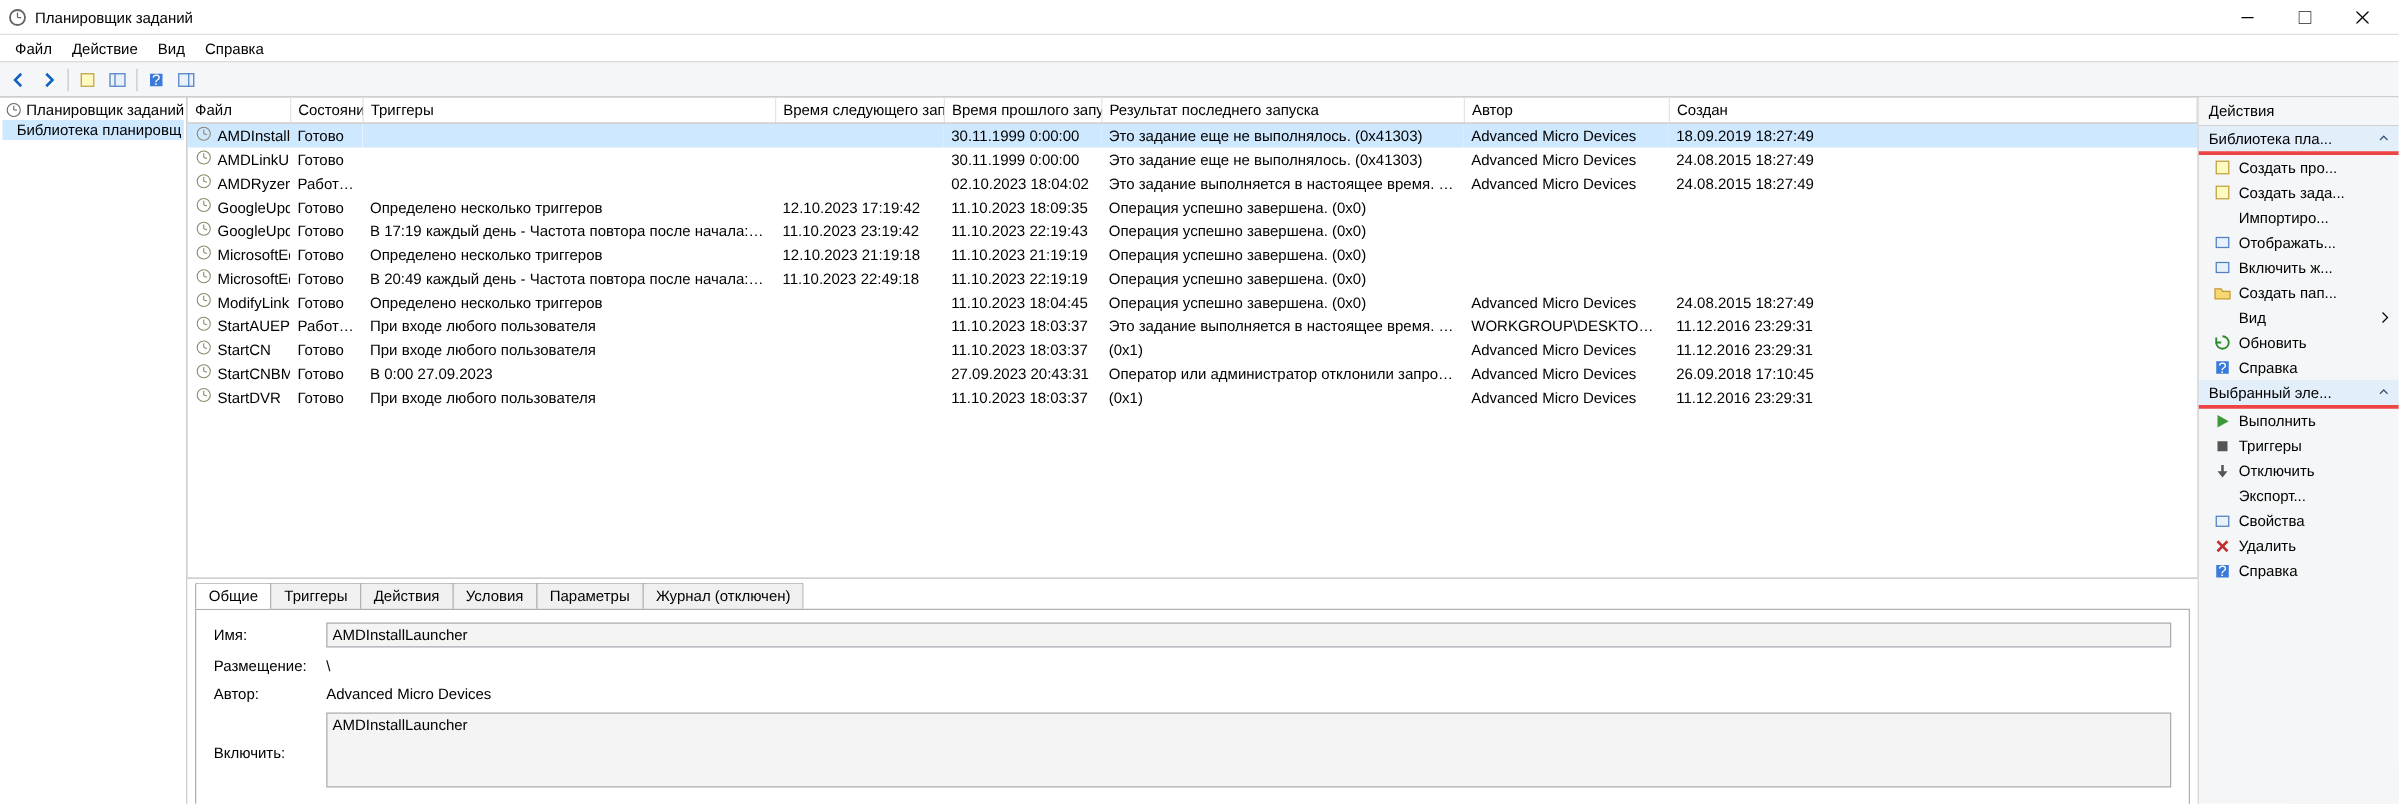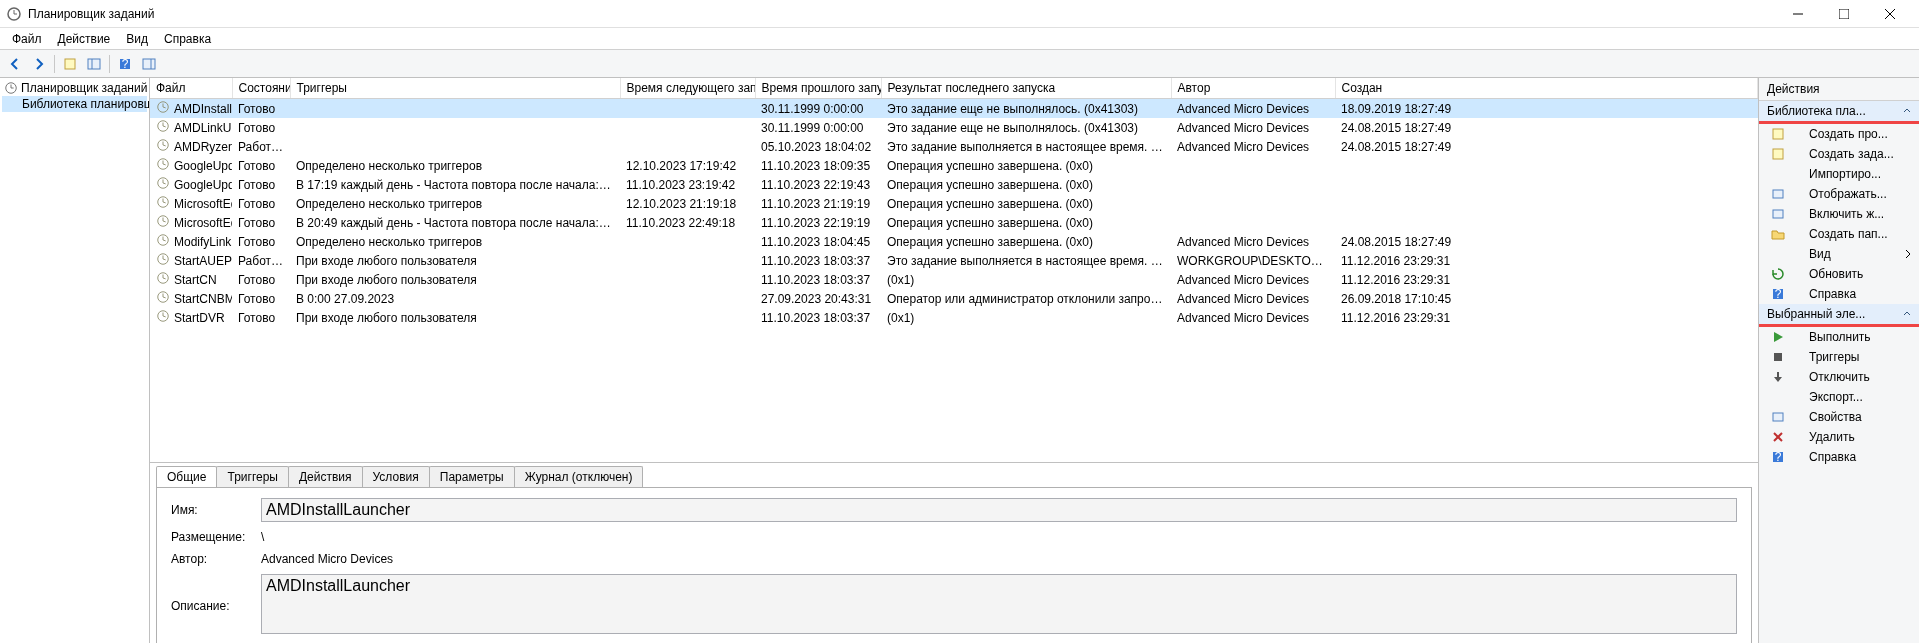--- a/index.html
+++ b/index.html
@@ -11,44 +11,44 @@
 .winbtn { width: 46px; height: 28px; display: flex; align-items: center; justify-content: center; }
 .menubar { height: 22px; display: flex; align-items: center; padding: 0 4px; background: #fff; border-bottom: 1px solid #d0d0d0; }
 .menuitem { padding: 2px 8px; }
 .toolbar { height: 28px; display: flex; align-items: center; padding: 0 4px; gap: 2px; background: #f5f6f7; border-bottom: 1px solid #c0c0c0; }
 .tbtn { width: 22px; height: 22px; display: flex; align-items: center; justify-content: center; border: 1px solid transparent; border-radius: 2px; }
 .tbtn svg { width: 16px; height: 16px; }
 .tsep { width: 1px; height: 18px; background: #c8c8c8; margin: 0 2px; }
 .main { display: flex; height: calc(643px - 28px - 22px - 28px); }
 .tree { width: 150px; border-right: 1px solid #c0c0c0; padding: 2px; overflow: hidden; }
 .tree-item { display: flex; align-items: center; padding: 1px 2px; white-space: nowrap; gap: 3px; }
-.tree-item.child { padding-left: 14px; }
+.tree-item.child { padding-left: 14px; justify-content: flex-end; }
 .tree-item.selected { background: #cde8ff; }
 .center { flex: 1; display: flex; flex-direction: column; border-right: 1px solid #c0c0c0; }
 .listwrap { flex: 1; overflow: hidden; border-bottom: 1px solid #c0c0c0; position: relative; }
 table.tasks { width: 100%; border-collapse: collapse; table-layout: fixed; }
 table.tasks th { text-align: left; font-weight: normal; background: #fff; border-right: 1px solid #e4e4e4; border-bottom: 1px solid #d0d0d0; padding: 3px 6px; white-space: nowrap; overflow: hidden; text-overflow: clip; }
 table.tasks td { padding: 1px 6px; white-space: nowrap; overflow: hidden; text-overflow: ellipsis; }
 table.tasks tr.selected td { background: #cde8ff; }
 .taskname { display: flex; align-items: center; gap: 4px; }
 .clock { width: 14px; height: 14px; flex-shrink: 0; }
 .detailpane { height: 180px; background: #fff; display: flex; flex-direction: column; }
 .tabs { display: flex; padding: 3px 6px 0 6px; }
 .tab { padding: 3px 10px; border: 1px solid #b0b0b0; border-bottom: none; background: #f0f0f0; margin-right: -1px; border-radius: 2px 2px 0 0; text-align: right; }
 .tab.active { background: #fff; position: relative; z-index: 1; }
 .tabbody { flex: 1; border: 1px solid #b0b0b0; margin: 0 6px 6px 6px; padding: 10px 14px; }
 .formrow { display: flex; align-items: center; margin-bottom: 8px; }
 .formrow .lbl { width: 90px; }
 .formrow .val { flex: 1; }
-.formrow input, .formrow textarea { width: 100%; padding: 2px 4px; border: 1px solid #abadb3; background: #f4f4f4; font-family: inherit; font-size: 16px; }
+.formrow input, .formrow textarea { width: 100%; padding: 2px 4px; border: 1px solid #abadb3; background: #f4f4f4; font-family: inherit; font-size: 12px; }
 .formrow textarea { height: 60px; resize: none; }
 .actions { width: 160px; background: #f5f6f7; display: flex; flex-direction: column; }
 .actions-header { padding: 4px 8px; font-weight: normal; border-bottom: 1px solid #d0d0d0; background:#f5f6f7; }
 .action-group-title { padding: 3px 8px; background: #e3eefb; border-bottom: 3px solid #ef4444; display:flex; justify-content:space-between; align-items:center; white-space:nowrap; overflow:hidden; }
-.action-item { display: flex; align-items: center; gap: 24px; padding: 3px 8px 3px 12px; white-space: nowrap; overflow: hidden; }
+.action-item { display: flex; align-items: center; gap: 6px; padding: 3px 8px 3px 12px; white-space: nowrap; overflow: hidden; }
 .action-item .ai { width: 14px; height: 14px; flex-shrink: 0; display:flex; align-items:center; justify-content:center; }
 .chev { width:8px; height:8px; }
 .folder { width:14px; height:14px; }
 .expand { width:10px; height:10px; }
 </style>
 </head>
 <body>
 
 <div class="titlebar">
   <span class="icon">
@@ -217,21 +217,21 @@
                       <circle cx="8" cy="8" r="6" fill="none" stroke="#8a8a6a" stroke-width="1"></circle>
                       <line x1="8" y1="8" x2="8" y2="4" stroke="#8a8a6a"></line>
                       <line x1="8" y1="8" x2="11" y2="9" stroke="#8a8a6a"></line>
                     </svg></span>
                   <span>AMDRyzen...</span>
                 </span>
               </td>
               <td>Работает</td>
               <td></td>
               <td></td>
-              <td>05.10.2023 18:04:02</td>
+              <td>02.10.2023 18:04:02</td>
               <td>Это задание выполняется в настоящее время. (0x41301)</td>
               <td>Advanced Micro Devices</td>
               <td>24.08.2015 18:27:49</td>
             </tr>
             <tr>
               <td>
                 <span class="taskname">
                   <span><svg class="clock" viewBox="0 0 16 16">
                       <circle cx="8" cy="8" r="6" fill="none" stroke="#8a8a6a" stroke-width="1"></circle>
                       <line x1="8" y1="8" x2="8" y2="4" stroke="#8a8a6a"></line>
@@ -420,21 +420,21 @@
         </div>
         <div class="formrow">
           <div class="lbl">Размещение:</div>
           <div class="val">\</div>
         </div>
         <div class="formrow">
           <div class="lbl">Автор:</div>
           <div class="val">Advanced Micro Devices</div>
         </div>
         <div class="formrow">
-          <div class="lbl">Описание:</div>
+          <div class="lbl">Включить:</div>
           <div class="val"><textarea style="">AMDInstallLauncher</textarea></div>
         </div>
       </div>
     </div>
   </div>
 
   <div class="actions">
     <div class="actions-header">Действия</div>
     <div class="action-group-title">
       <span>Библиотека пла...</span>

